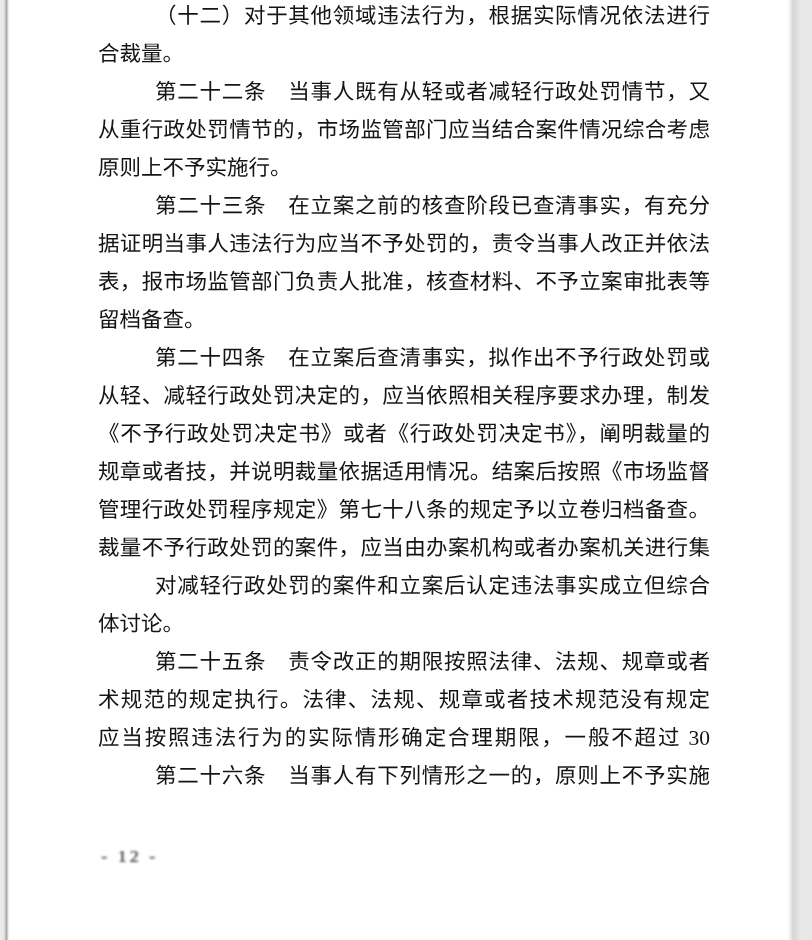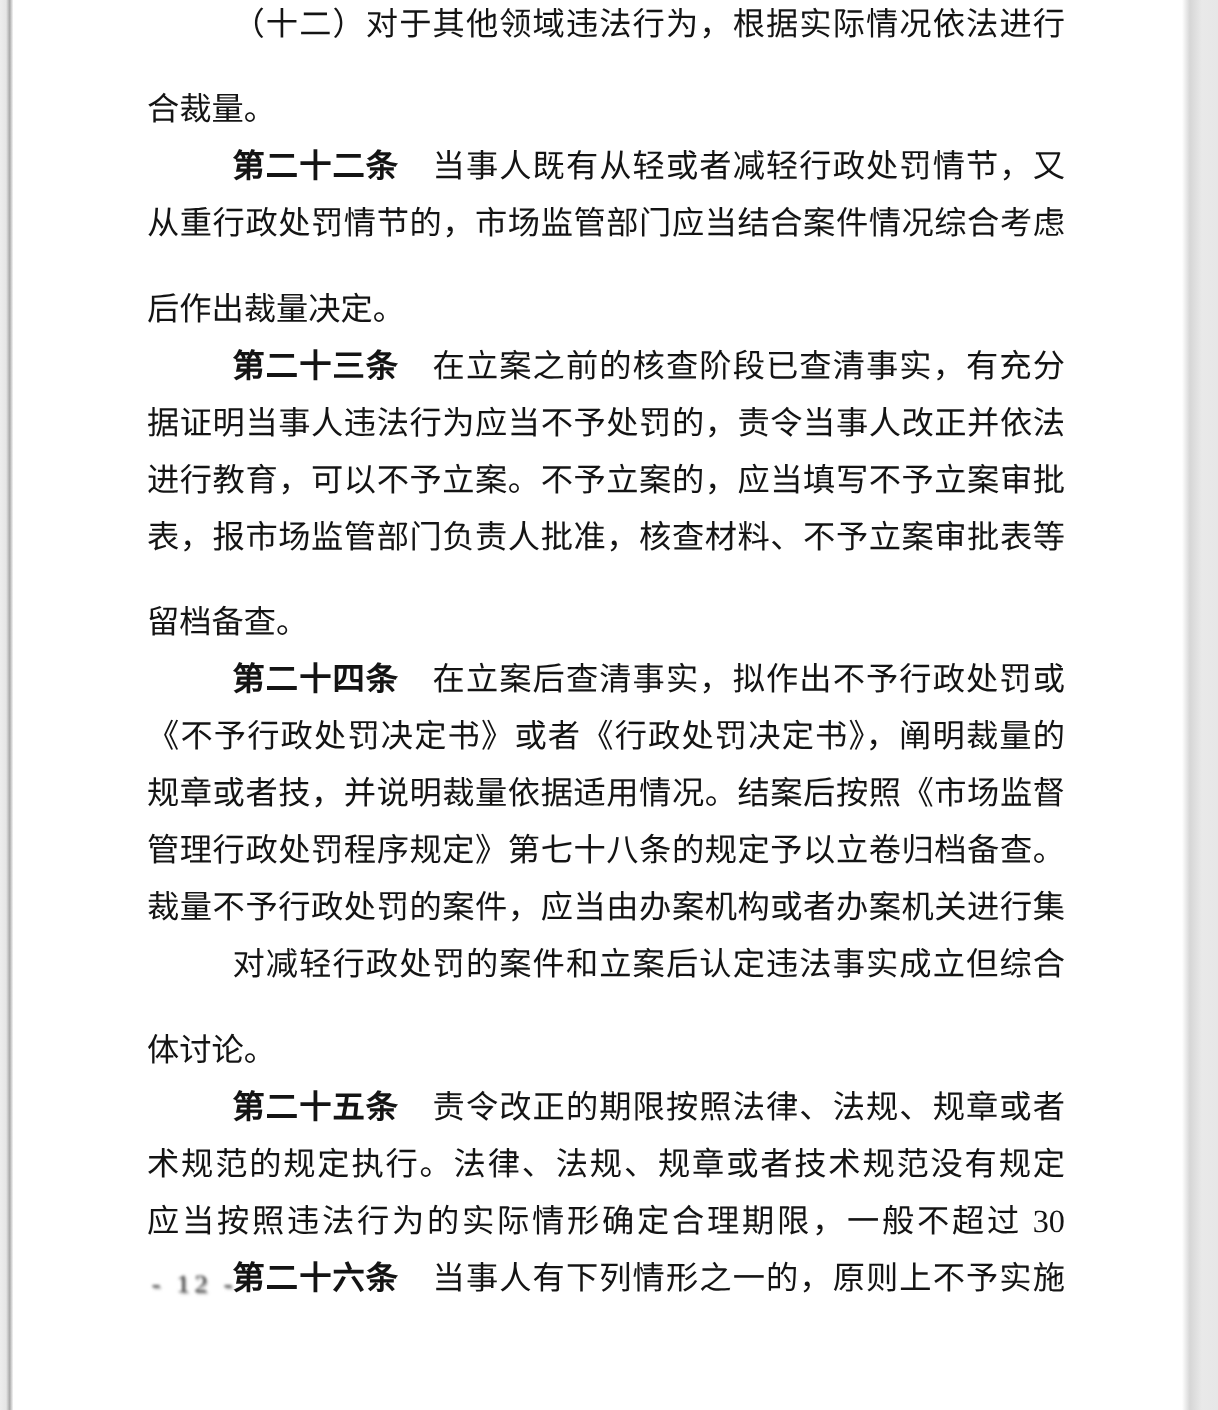--- a/index.html
+++ b/index.html
@@ -18,24 +18,24 @@
   }
   .page-text{
     position:absolute;left:98px;top:-3px;width:612px;
     color:#141414;
   }
   .line{
     height:38px;line-height:38px;font-size:21.5px;
     text-align:justify;text-align-last:justify;
     overflow:hidden;
   }
-  .line.noFill{text-align-last:left;margin-top:19px;}
+  .line.noFill{text-align-last:left;}
   .line.indent{padding-left:57px;}
   .head{
-    font-weight:bold;
+    font-weight:normal;
     font-family:"Liberation Sans","DejaVu Sans",sans-serif;
   }
   .pageno{
     position:absolute;left:101px;top:846px;
     font-size:18px;color:#3c3c3c;letter-spacing:3px;
     filter:blur(1.2px);
     transform:scaleY(0.92);
     text-shadow:1px 1px 1px rgba(90,90,90,0.55);
   }
 </style>
@@ -48,34 +48,34 @@
 <div class="page-text">
 
     <div class="line indent"><span class="body">（十二）对于其他领域违法行为，根据实际情况依法进行综</span></div>
 
     <div class="line noFill"><span class="body">合裁量。</span></div>
 
     <div class="line indent"><span class="head">第二十二条</span><span class="body">　当事人既有从轻或者减轻行政处罚情节，又有</span></div>
 
     <div class="line"><span class="body">从重行政处罚情节的，市场监管部门应当结合案件情况综合考虑</span></div>
 
-    <div class="line noFill"><span class="body">后作出裁量决定。</span></div>
+    <div class="line noFill"><span class="body">原则上不予实施行。</span></div>
 
     <div class="line indent"><span class="head">第二十三条</span><span class="body">　在立案之前的核查阶段已查清事实，有充分证</span></div>
 
     <div class="line"><span class="body">据证明当事人违法行为应当不予处罚的，责令当事人改正并依法</span></div>
 
-    <div class="line"><span class="body">进行教育，可以不予立案。不予立案的，应当填写不予立案审批</span></div>
 
     <div class="line"><span class="body">表，报市场监管部门负责人批准，核查材料、不予立案审批表等</span></div>
 
     <div class="line noFill"><span class="body">留档备查。</span></div>
 
     <div class="line indent"><span class="head">第二十四条</span><span class="body">　在立案后查清事实，拟作出不予行政处罚或者</span></div>
 
+    <div class="line"><span class="body">从轻、减轻行政处罚决定的，应当依照相关程序要求办理，制发</span></div>
 
     <div class="line"><span class="body">《不予行政处罚决定书》或者《行政处罚决定书》，阐明裁量的</span></div>
 
     <div class="line"><span class="body">规章或者技，并说明裁量依据适用情况。结案后按照《市场监督</span></div>
 
     <div class="line"><span class="body">管理行政处罚程序规定》第七十八条的规定予以立卷归档备查。</span></div>
 
     <div class="line"><span class="body">裁量不予行政处罚的案件，应当由办案机构或者办案机关进行集</span></div>
 
     <div class="line indent"><span class="body">对减轻行政处罚的案件和立案后认定违法事实成立但综合</span></div>

